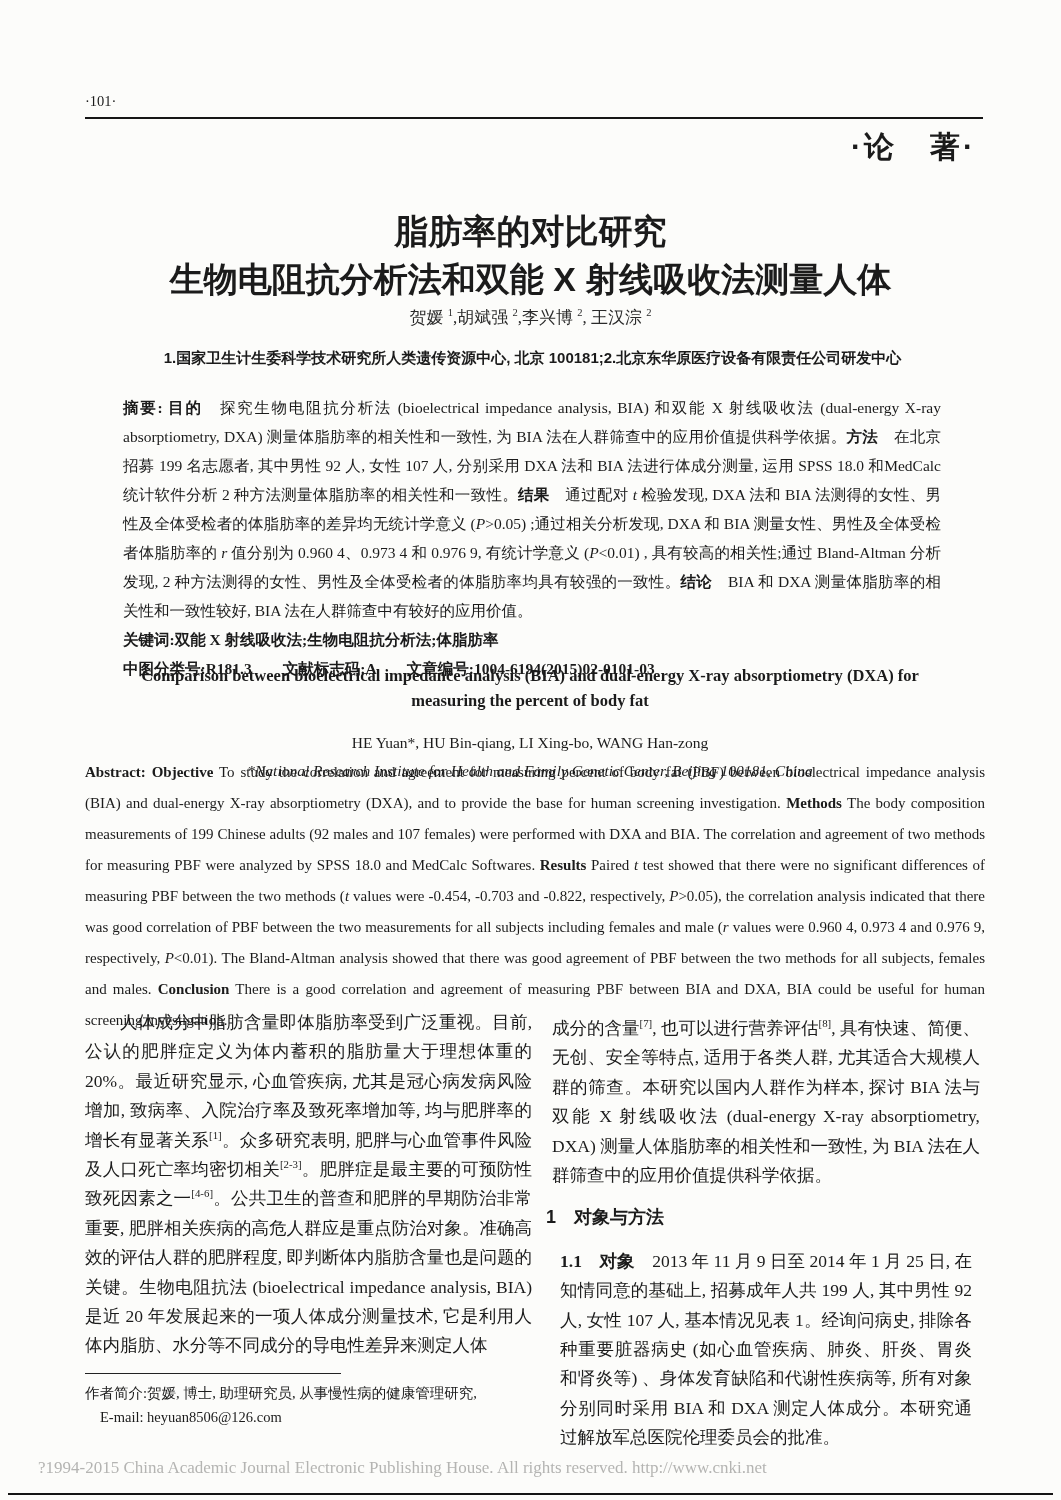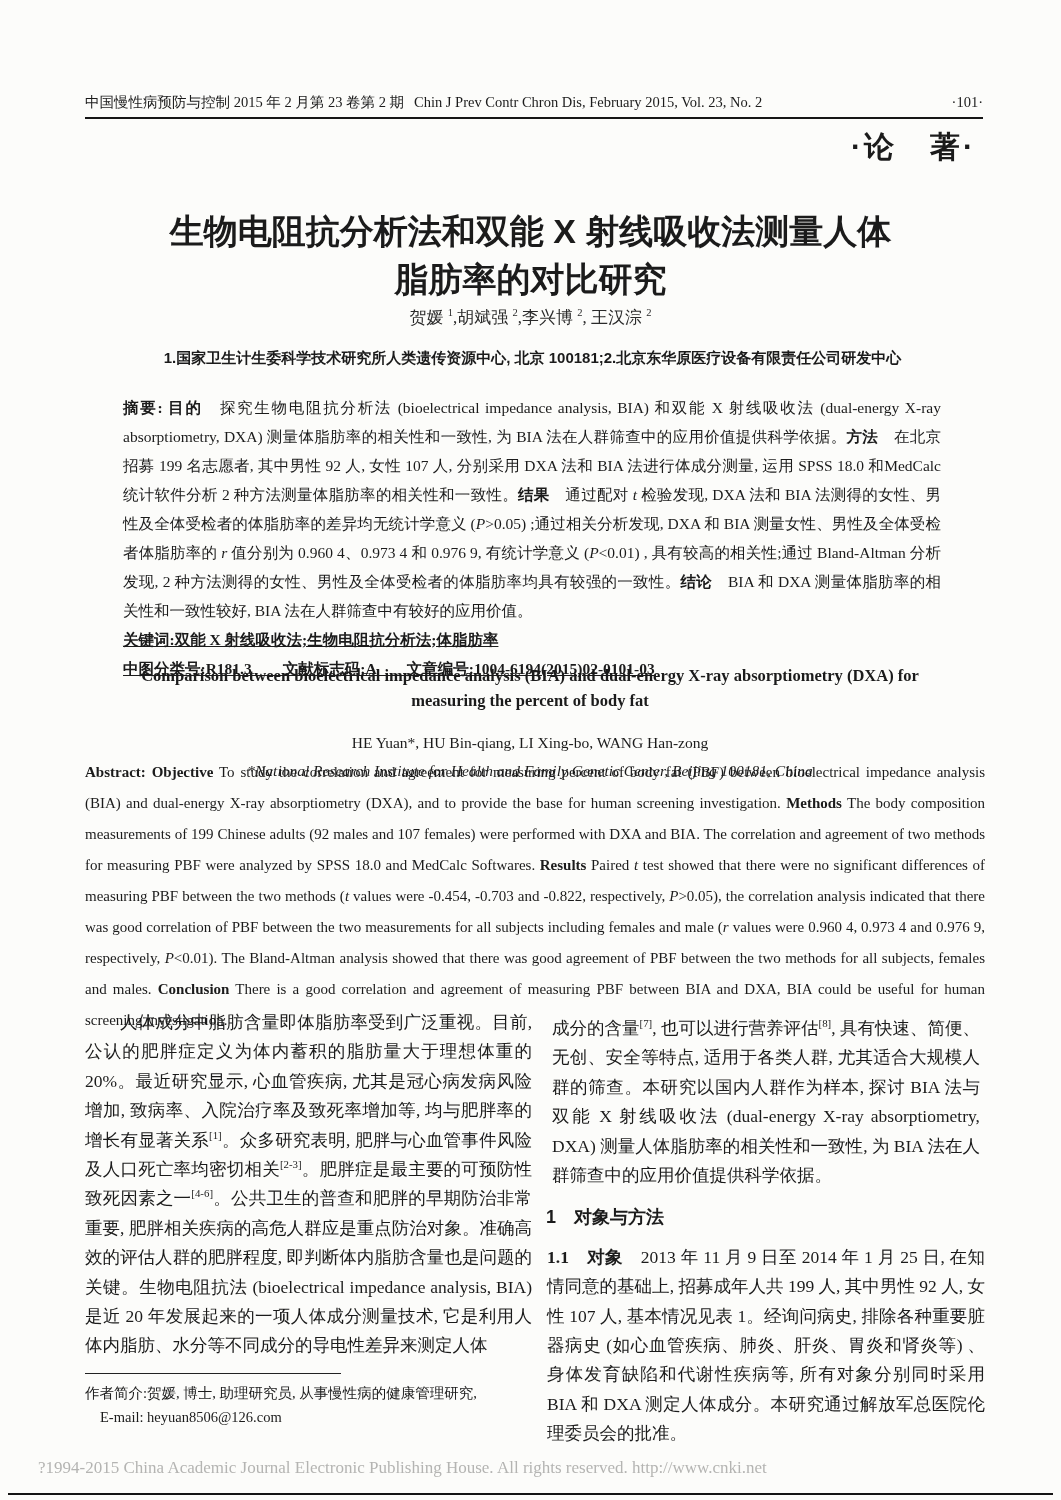--- a/index.html
+++ b/index.html
@@ -39,21 +39,21 @@
   .affiliation{
     position:absolute;left:4px;right:0;top:349px;text-align:center;
     font-size:15px;font-weight:bold;
     font-family:"Liberation Sans","DejaVu Sans",sans-serif;
   }
 
   .abstract-cn{
     position:absolute;left:123px;width:818px;top:393px;
     font-size:15.5px;line-height:29px;text-align:justify;
   }
-  .kw-line,.clc-line{font-weight:bold;text-align:left;text-decoration:underline;}
+  .kw-line,.clc-line{font-weight:bold;text-align:left;}
 
   .en-block{position:absolute;left:80px;width:900px;top:663px;text-align:center;}
   .en-title{font-weight:bold;font-size:16.5px;line-height:25px;}
   .en-authors{font-size:15.5px;margin-top:21px;}
   .en-affil{font-size:15.5px;font-style:italic;margin-top:10px;}
 
   .abstract-en{
     position:absolute;left:85px;width:900px;top:757px;
     font-size:15px;line-height:31px;text-align:justify;
   }
@@ -77,32 +77,29 @@
     font-size:17px;color:#b4b4b2;white-space:nowrap;
   }
   .rule-bottom{position:absolute;left:8px;right:8px;top:1493px;border-top:2.5px solid #141414;}
 </style>
 </head>
 <body>
 
 <div class="page">
 
   <div class="header-row">
-    <div class="header-left">
-      <span>中国慢性病预防与控制 2015 年 2 月第 23 卷第 2 期</span><span>Chin J Prev Contr Chron Dis, February 2015, Vol. 23, No. 2</span>
-    </div>
     <div class="header-right">·101·</div>
   </div>
   <div class="rule-top"></div>
 
   <div class="category">·论　著·</div>
 
   <div class="title">
+    <div>脂肪率的对比研究</div>
     <div>生物电阻抗分析法和双能 X 射线吸收法测量人体</div>
-    <div>脂肪率的对比研究</div>
   </div>
 
   <div class="authors"><span>贺媛 </span><sup>1</sup><span>,胡斌强 </span><sup>2</sup><span>,李兴博 </span><sup>2</sup><span>, 王汉淙 </span><sup>2</sup></div>
 
   <div class="affiliation">1.国家卫生计生委科学技术研究所人类遗传资源中心, 北京 100181;2.北京东华原医疗设备有限责任公司研发中心</div>
 
   <div class="abstract-cn">
     <div><span class="seg-b">摘要: </span><span class="seg-b">目的</span><span>　探究生物电阻抗分析法 (bioelectrical impedance analysis, BIA) 和双能 X 射线吸收法 (dual-energy X-ray absorptiometry, DXA) 测量体脂肪率的相关性和一致性, 为 BIA 法在人群筛查中的应用价值提供科学依据。</span><span class="seg-b">方法</span><span>　在北京招募 199 名志愿者, 其中男性 92 人, 女性 107 人, 分别采用 DXA 法和 BIA 法进行体成分测量, 运用 SPSS 18.0 和MedCalc 统计软件分析 2 种方法测量体脂肪率的相关性和一致性。</span><span class="seg-b">结果</span><span>　通过配对 </span><span class="seg-i">t</span><span> 检验发现, DXA 法和 BIA 法测得的女性、男性及全体受检者的体脂肪率的差异均无统计学意义 (</span><span class="seg-i">P</span><span>&gt;0.05) ;通过相关分析发现, DXA 和 BIA 测量女性、男性及全体受检者体脂肪率的 </span><span class="seg-i">r</span><span> 值分别为 0.960 4、0.973 4 和 0.976 9, 有统计学意义 (</span><span class="seg-i">P</span><span>&lt;0.01) , 具有较高的相关性;通过 Bland-Altman 分析发现, 2 种方法测得的女性、男性及全体受检者的体脂肪率均具有较强的一致性。</span><span class="seg-b">结论</span><span>　BIA 和 DXA 测量体脂肪率的相关性和一致性较好, BIA 法在人群筛查中有较好的应用价值。</span></div>
     <div class="kw-line">关键词:双能 X 射线吸收法;生物电阻抗分析法;体脂肪率</div>
     <div class="clc-line">中图分类号:R181.3　　文献标志码:A　　文章编号:1004-6194(2015)02-0101-03</div>
@@ -121,21 +118,21 @@
     <div><span class="seg-b">Abstract: Objective</span><span>  To study the correlation and agreement for measuring percent of body fat (PBF) between bioelectrical impedance analysis (BIA) and dual-energy X-ray absorptiometry (DXA), and to provide the base for human screening investigation. </span><span class="seg-b">Methods</span><span>  The body composition measurements of 199 Chinese adults (92 males and 107 females) were performed with DXA and BIA. The correlation and agreement of two methods for measuring PBF were analyzed by SPSS 18.0 and MedCalc Softwares. </span><span class="seg-b">Results</span><span>  Paired </span><span class="seg-i">t</span><span> test showed that there were no significant differences of measuring PBF between the two methods (</span><span class="seg-i">t</span><span> values were -0.454, -0.703 and -0.822, respectively, </span><span class="seg-i">P</span><span>&gt;0.05), the correlation analysis indicated that there was good correlation of PBF between the two measurements for all subjects including females and male  (</span><span class="seg-i">r</span><span> values were 0.960 4, 0.973 4 and 0.976 9, respectively, </span><span class="seg-i">P</span><span>&lt;0.01). The Bland-Altman analysis showed that there was good agreement of PBF between the two methods for all subjects, females and males. </span><span class="seg-b">Conclusion</span><span>  There is a good correlation and agreement of measuring PBF between BIA and DXA, BIA could be useful for human screening investigation.</span></div>
   </div>
 
   <div class="col col-left">
     <p class="indent" style="margin:0"><span>人体成分中脂肪含量即体脂肪率受到广泛重视。目前, 公认的肥胖症定义为体内蓄积的脂肪量大于理想体重的 20%。最近研究显示, 心血管疾病, 尤其是冠心病发病风险增加, 致病率、入院治疗率及致死率增加等, 均与肥胖率的增长有显著关系</span><sup>[1]</sup><span>。众多研究表明, 肥胖与心血管事件风险及人口死亡率均密切相关</span><sup>[2-3]</sup><span>。肥胖症是最主要的可预防性致死因素之一</span><sup>[4-6]</sup><span>。公共卫生的普查和肥胖的早期防治非常重要, 肥胖相关疾病的高危人群应是重点防治对象。准确高效的评估人群的肥胖程度, 即判断体内脂肪含量也是问题的关键。生物电阻抗法 (bioelectrical impedance analysis, BIA) 是近 20 年发展起来的一项人体成分测量技术, 它是利用人体内脂肪、水分等不同成分的导电性差异来测定人体</span></p>
   </div>
 
   <div class="col col-right">
     <p style="margin:6px"><span>成分的含量</span><sup>[7]</sup><span>, 也可以进行营养评估</span><sup>[8]</sup><span>, 具有快速、简便、无创、安全等特点, 适用于各类人群, 尤其适合大规模人群的筛查。本研究以国内人群作为样本, 探讨 BIA 法与双能 X 射线吸收法 (dual-energy X-ray absorptiometry, DXA) 测量人体脂肪率的相关性和一致性, 为 BIA 法在人群筛查中的应用价值提供科学依据。</span></p>
     <div class="section-heading">1　对象与方法</div>
-    <p style="margin:1px"><span class="seg-b">1.1　对象</span><span>　2013 年 11 月 9 日至 2014 年 1 月 25 日, 在知情同意的基础上, 招募成年人共 199 人, 其中男性 92 人, 女性 107 人, 基本情况见表 1。经询问病史, 排除各种重要脏器病史 (如心血管疾病、肺炎、肝炎、胃炎和肾炎等) 、身体发育缺陷和代谢性疾病等, 所有对象分别同时采用 BIA 和 DXA 测定人体成分。本研究通过解放军总医院伦理委员会的批准。</span></p>
+    <p style="margin:14px"><span class="seg-b">1.1　对象</span><span>　2013 年 11 月 9 日至 2014 年 1 月 25 日, 在知情同意的基础上, 招募成年人共 199 人, 其中男性 92 人, 女性 107 人, 基本情况见表 1。经询问病史, 排除各种重要脏器病史 (如心血管疾病、肺炎、肝炎、胃炎和肾炎等) 、身体发育缺陷和代谢性疾病等, 所有对象分别同时采用 BIA 和 DXA 测定人体成分。本研究通过解放军总医院伦理委员会的批准。</span></p>
   </div>
 
   <div class="footnote">
     <div class="footnote-rule"></div>
     <div>作者简介:贺媛, 博士, 助理研究员, 从事慢性病的健康管理研究,</div>
     <div class="footnote-line2">E-mail: heyuan8506@126.com</div>
   </div>
 
   <div class="watermark">?1994-2015 China Academic Journal Electronic Publishing House. All rights reserved.    http://www.cnki.net</div>
   <div class="rule-bottom"></div>

